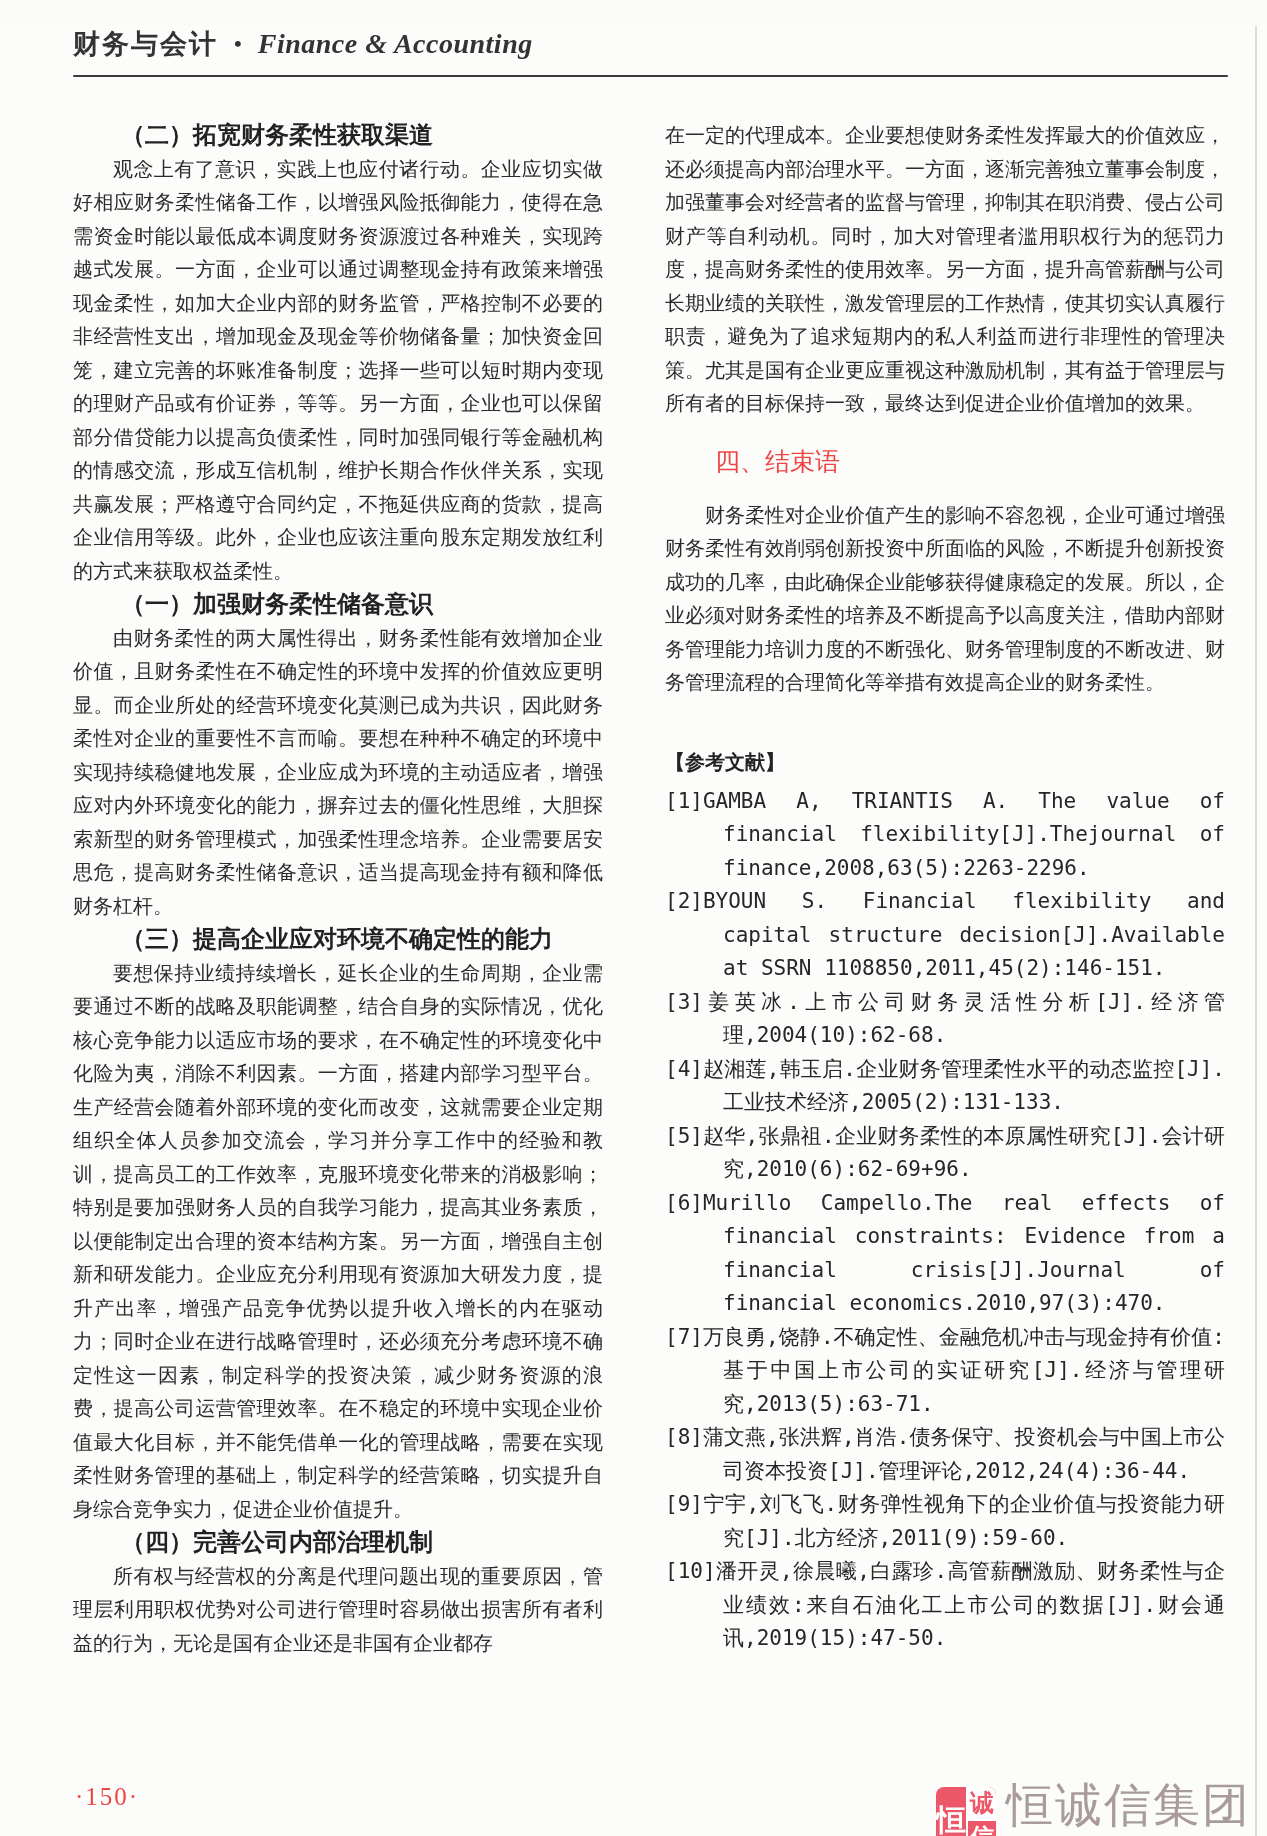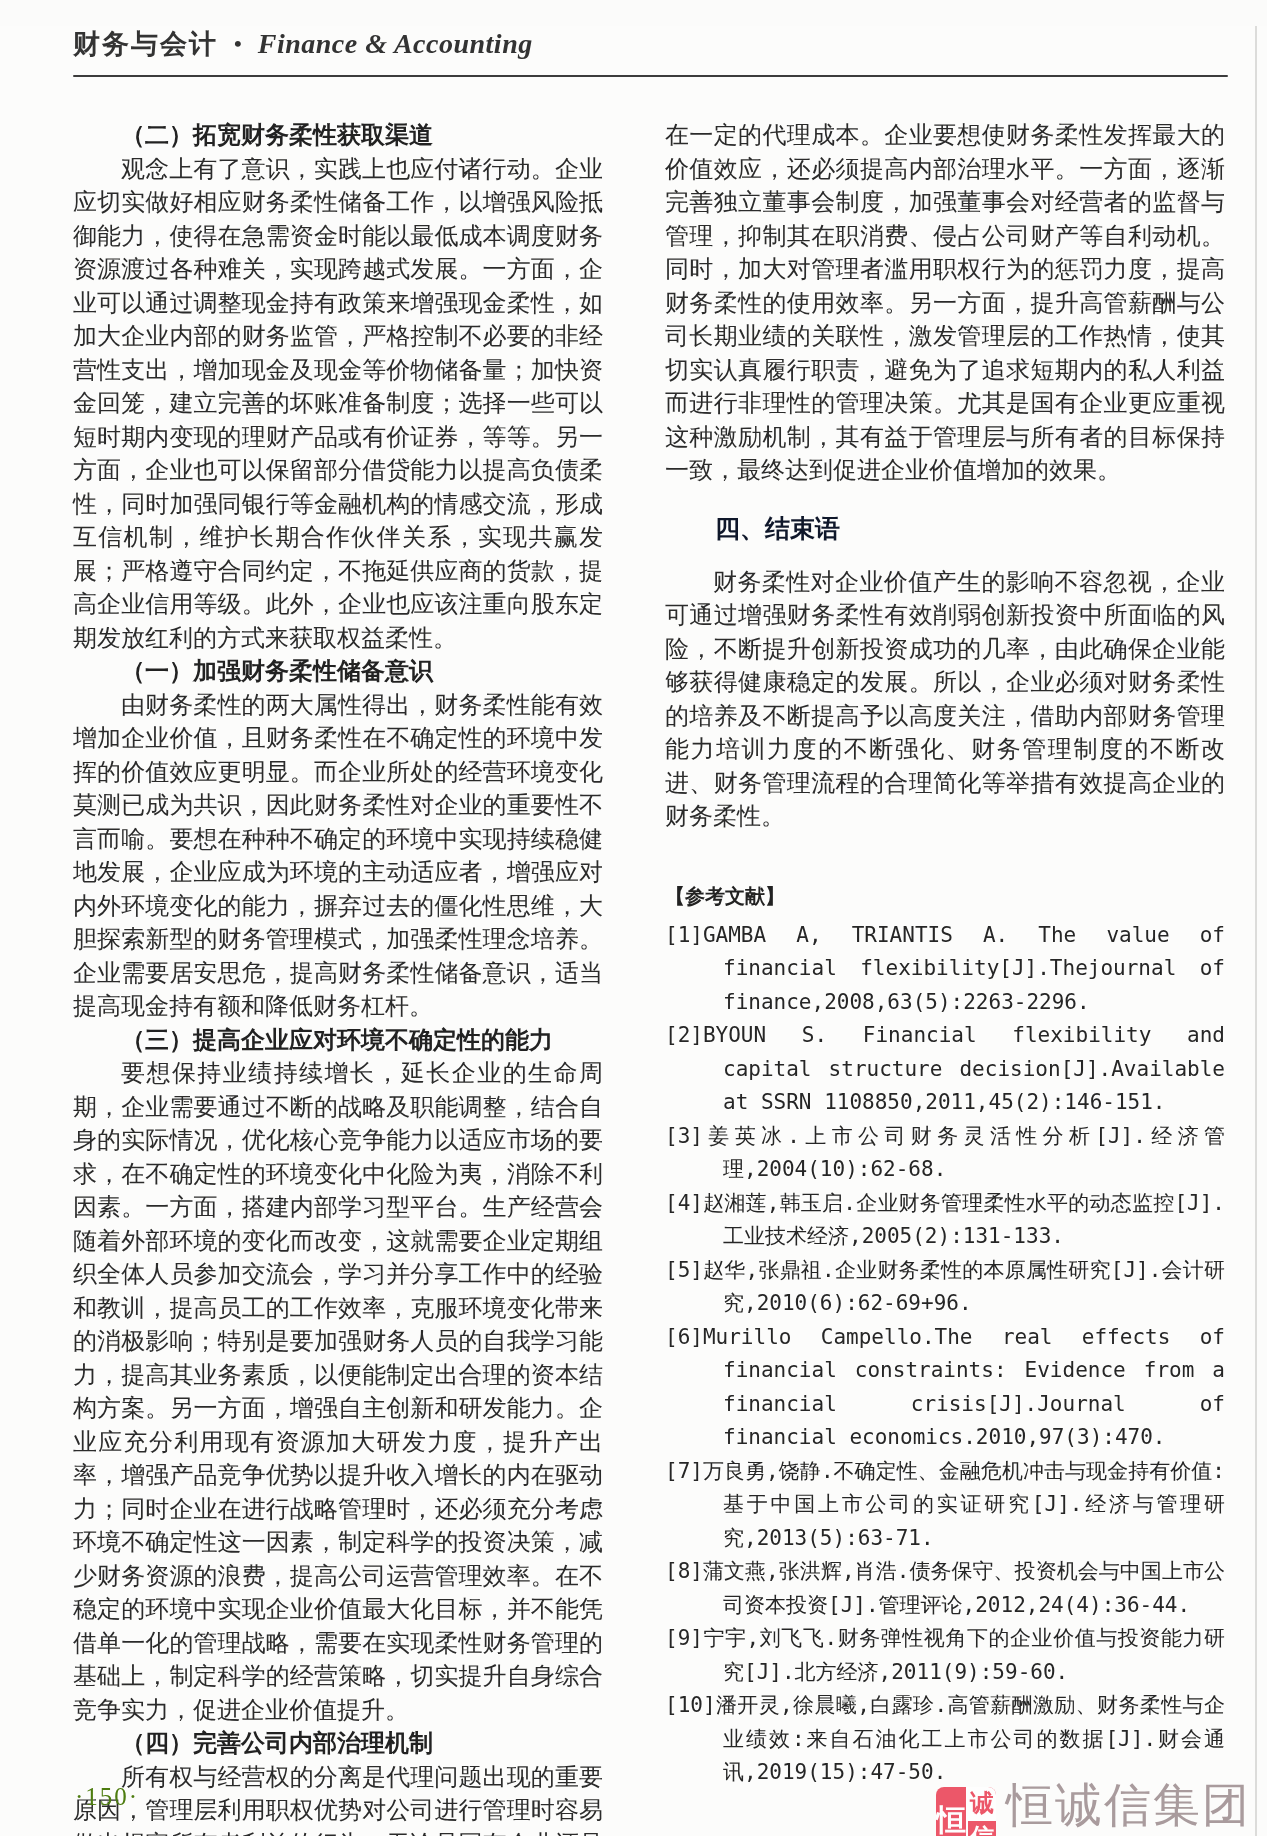--- a/index.html
+++ b/index.html
@@ -20,38 +20,38 @@
   .title-zh{font-family:"Liberation Sans", sans-serif;font-weight:700;font-size:27px;letter-spacing:2px;color:#333;}
   .dot-sep{font-size:22px;font-weight:700;color:#333;transform:translateY(-2px);}
   .title-en{font-family:"Liberation Serif", serif;font-weight:700;font-size:28px;color:#333;letter-spacing:0.5px;font-style:italic;}
   .header-rule{margin-top:13px;height:2px;width:1155px;background:#3c3c3c;border-radius:1px;}
 
   
   .columns{display:flex;margin:42px 0 0 73px;gap:62px;}
   .col-left{width:530px;}
   .col-right{width:560px;}
 
-  .body-p{font-size:24px;line-height:33.5px;text-align:justify;margin:0;color:#2b2b2b;}
+  .body-p{font-size:20px;line-height:33.5px;text-align:justify;margin:0;color:#2b2b2b;}
   .indent{text-indent:2em;}
   .sub-h{font-size:24px;line-height:33.5px;font-weight:700;text-indent:2em;margin:0;color:#222;}
 
-  .conclusion-h{font-size:25px;line-height:34px;font-weight:700;margin:24px 0 20px;text-indent:2em;color:#0f172a;}
+  .conclusion-h{font-size:25px;line-height:34px;font-weight:400;margin:24px 0 20px;text-indent:2em;color:#ef4444;}
   .refs-h{font-size:20px;line-height:34px;font-weight:700;margin:45px 0 6px;color:#222;}
 
   .ref{
     font-family:"DejaVu Sans Mono", monospace;
     font-size:21px;line-height:33.5px;
     text-align:justify;
     padding-left:58px;text-indent:-58px;
     margin:0;color:#262626;
     word-break:break-word;
   }
 
   
-  .page-number{position:absolute;left:75px;top:1757px;font-size:25px;letter-spacing:2px;color:#4d7c0f;}
+  .page-number{position:absolute;left:75px;top:1757px;font-size:25px;letter-spacing:2px;color:#ef4444;}
 
   
   .watermark{position:absolute;right:16px;bottom:6px;display:flex;align-items:center;gap:10px;opacity:0.95;}
   .seal{
     width:60px;height:64px;border-radius:8px;overflow:hidden;
     display:grid;grid-template-columns:1fr 1fr;grid-template-rows:1fr 1fr;
     background:#ec4f62;flex:0 0 auto;
   }
   .seal .cell{display:flex;align-items:center;justify-content:center;font-family:"Liberation Sans", sans-serif;font-weight:700;}
   .seal .c-left{grid-row:1 / span 2;border-right:2px solid #fff;color:#fff;font-size:30px;}

